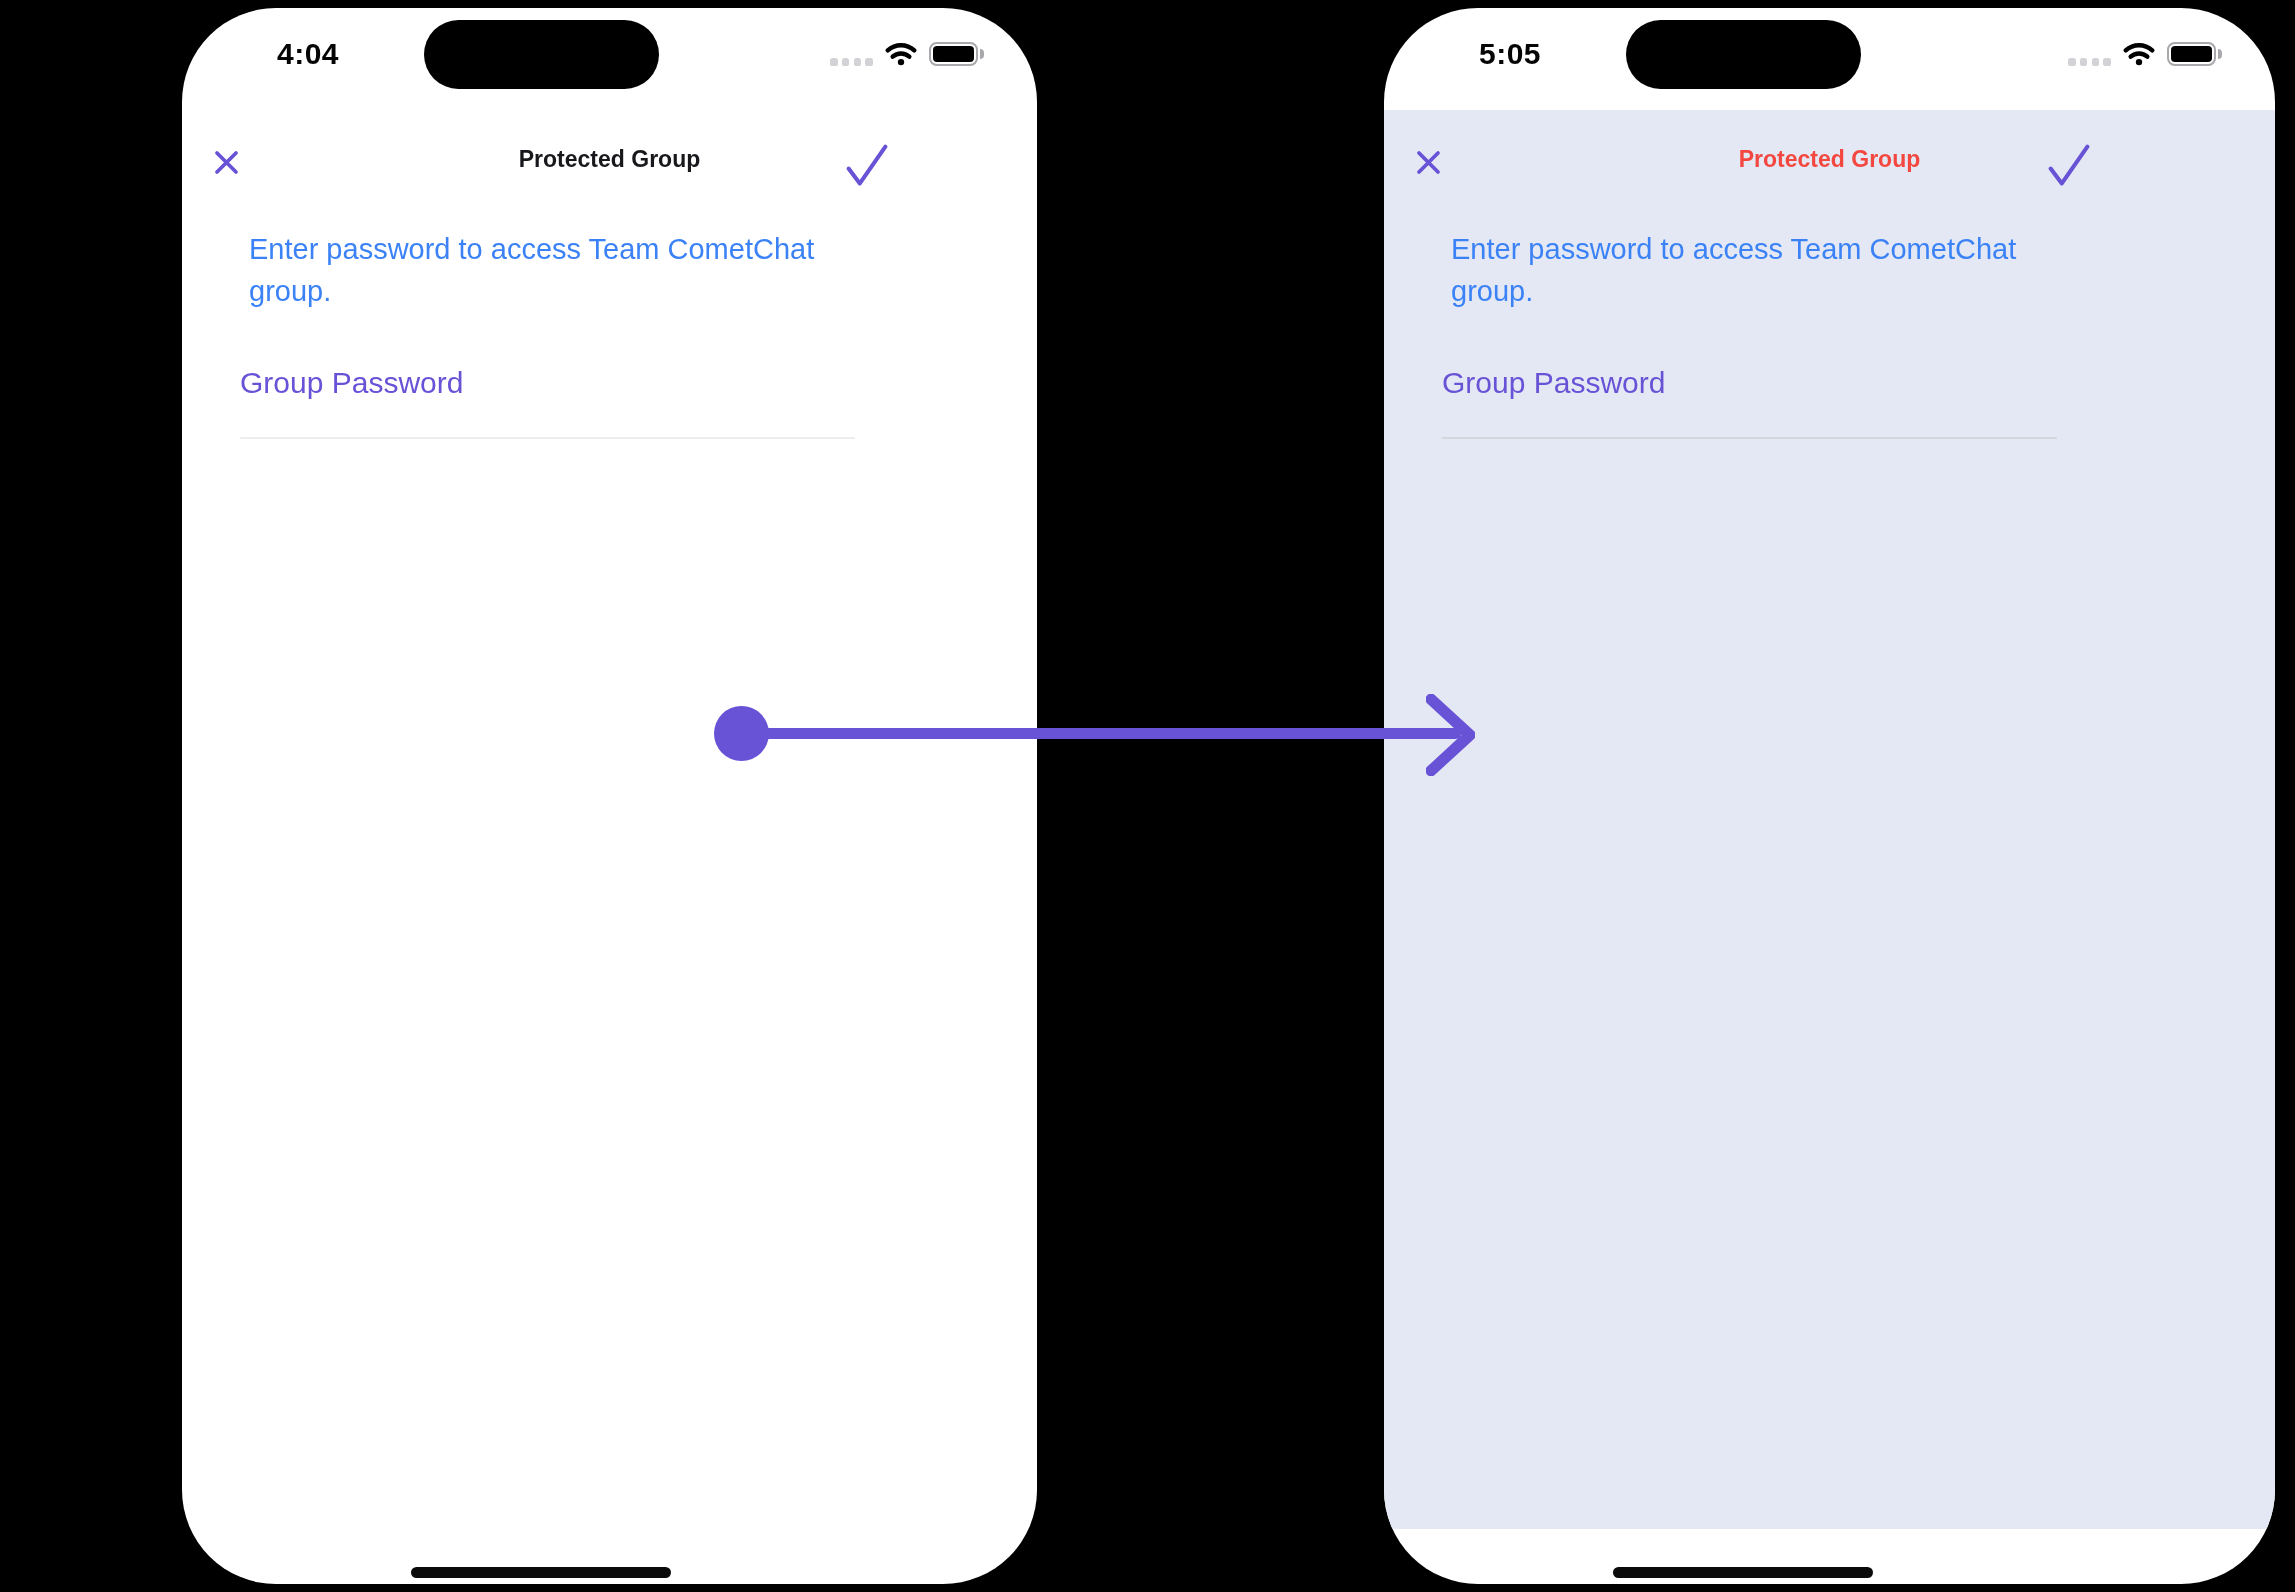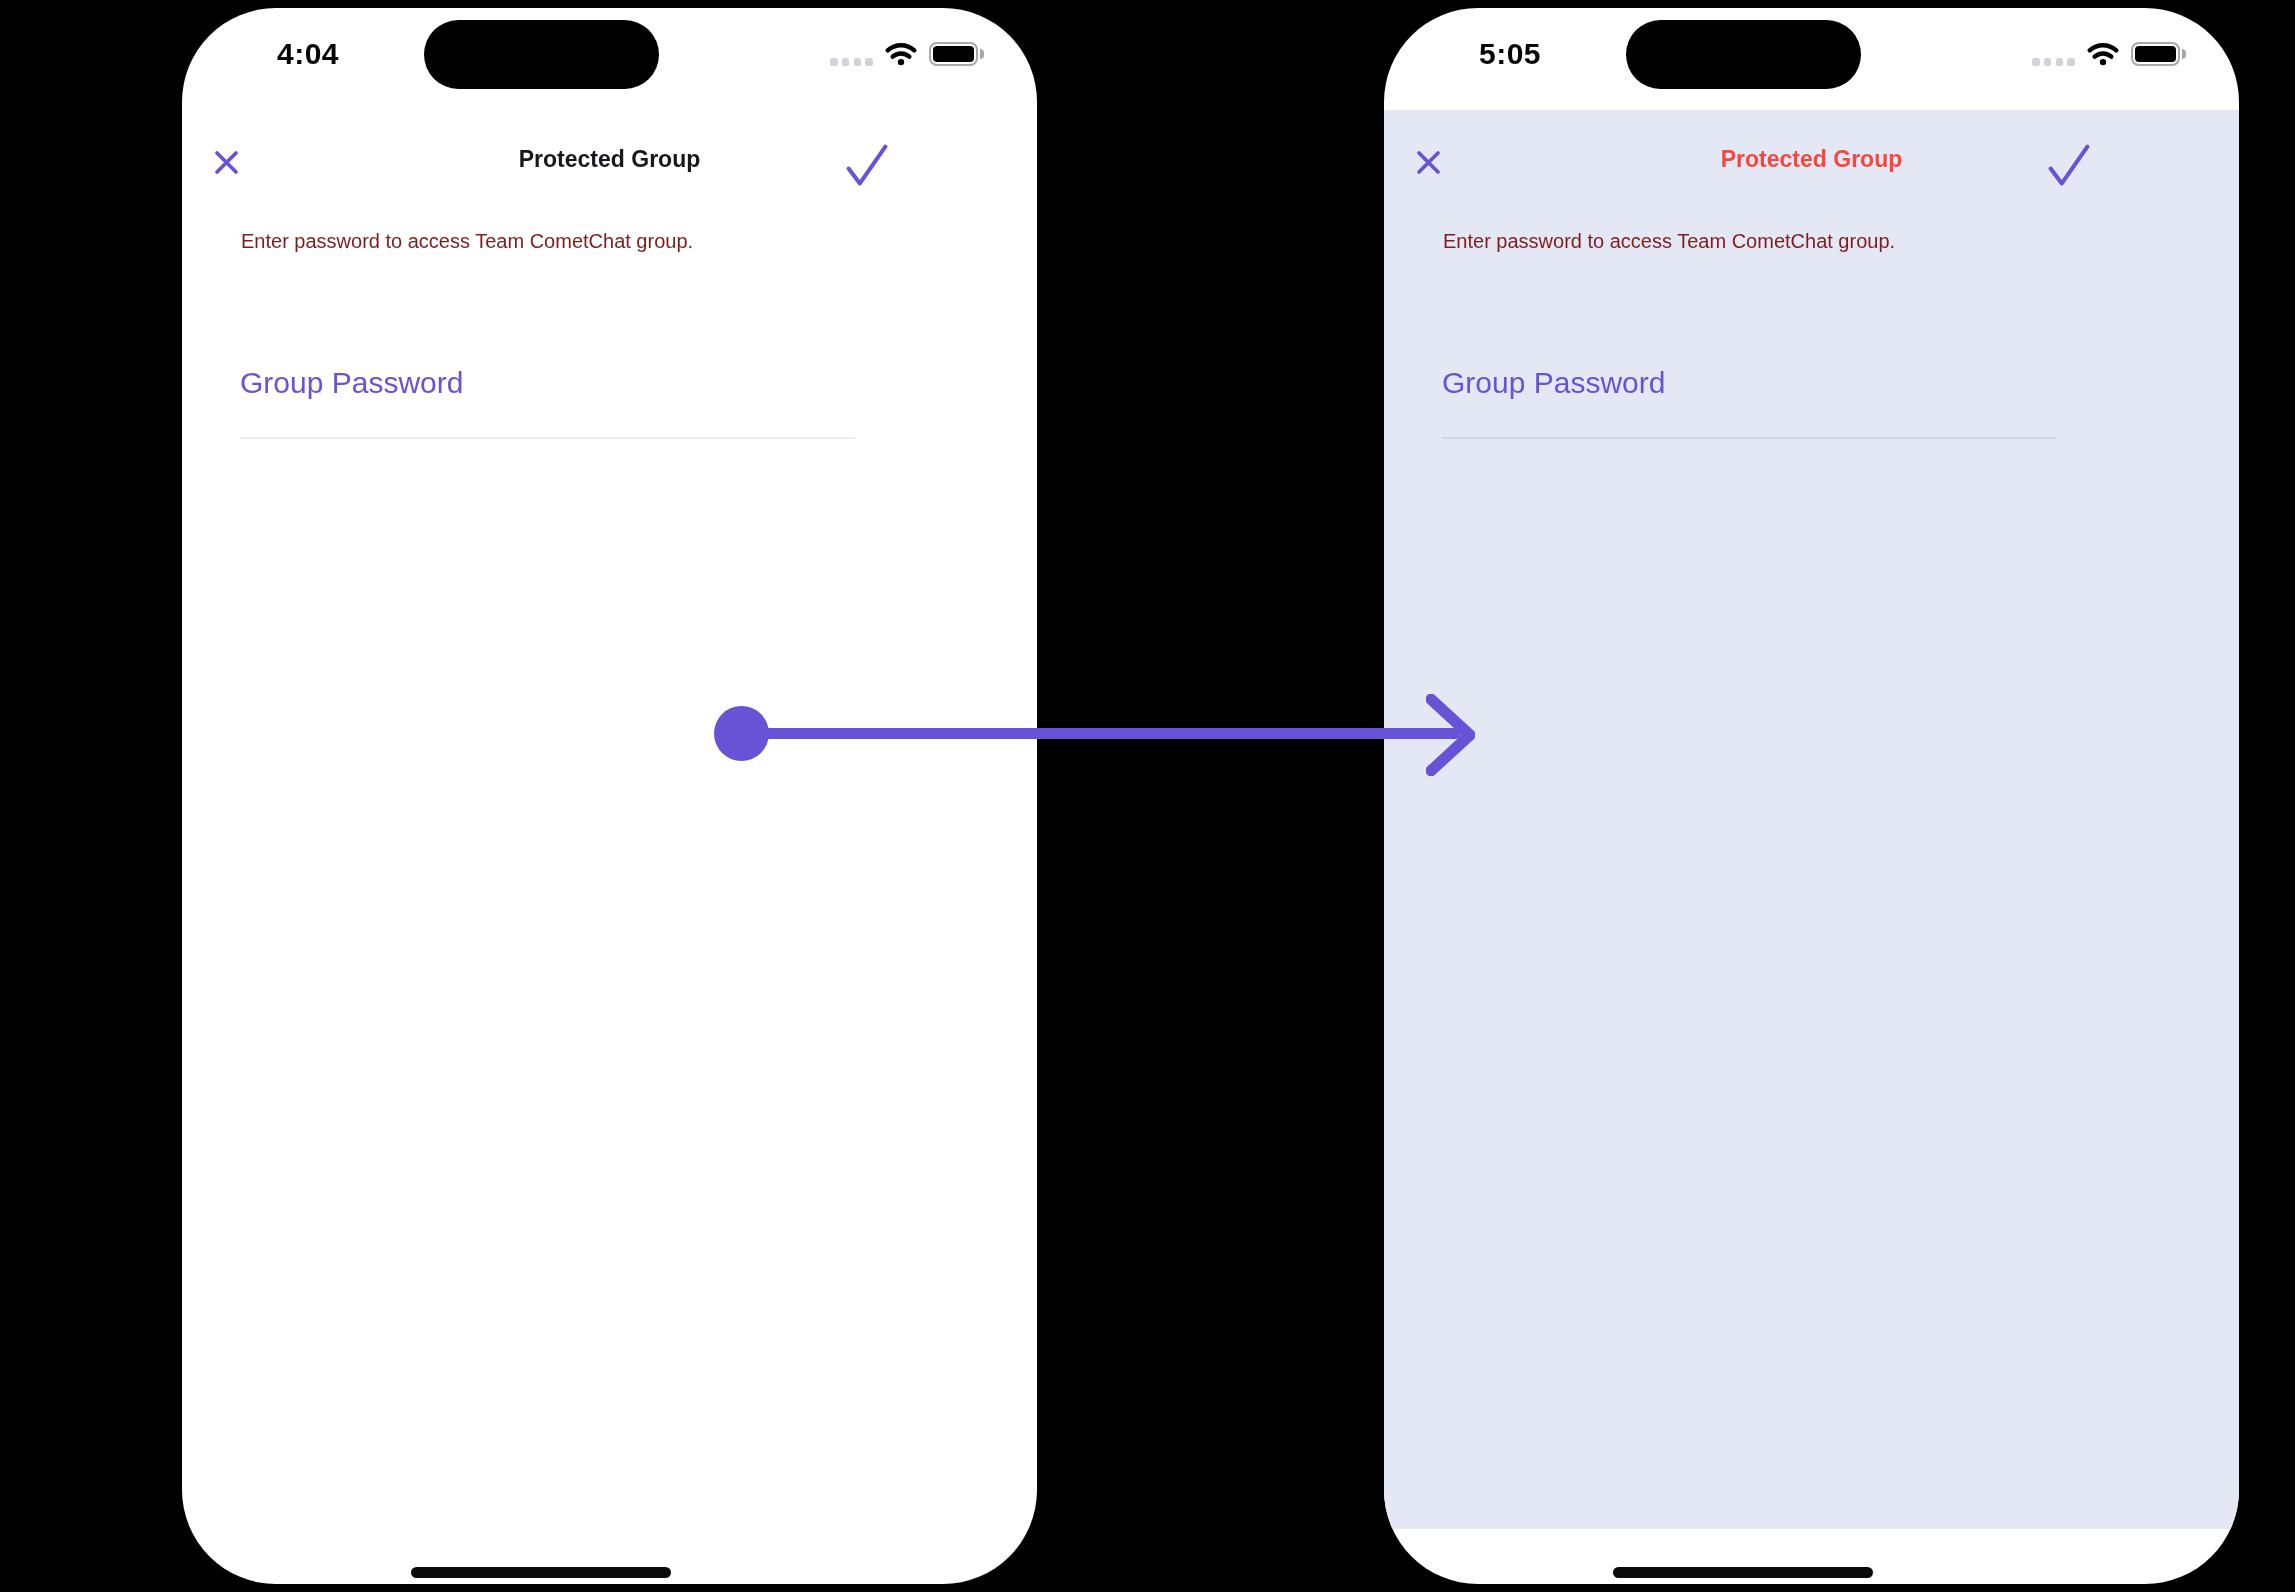--- a/index.html
+++ b/index.html
@@ -15,21 +15,21 @@
   .phone{
     position:absolute;
     top:7.7px;
     width:855px;
     height:1576px;
     background:#ffffff;
     border-radius:94px;
     overflow:hidden;
   }
   .phone--before{left:182px;}
-  .phone--after{left:1384px;}
+  .phone--after{left:1384px;padding-left:36px;}
   .tint{
     position:absolute;
     left:0; right:0;
     top:102px;
     height:1419px;
     background:#E3E8F4;
   }
   
   .time{
     position:absolute;
@@ -79,24 +79,24 @@
     font-weight:700;
     color:#17171C;
   }
   .phone--after .nav-title{color:#F4473F;}
   .check{position:absolute; left:663px; top:134px; width:44px; height:46px; cursor:pointer;}
   
   .desc{
     position:absolute;
     left:51px; top:204px;
     width:618px;
-    margin:8px;
-    font-size:20px;
+    margin:16px;
+    font-size:29px;
     line-height:42px;
-    color:#7f1d1d;
+    color:#3b82f6;
   }
   .field{position:absolute; left:58px; top:352px; width:615px; height:82px; cursor:text;text-align:right;}
   .field-label{
     position:absolute;
     left:0; top:6.1px;
     font-size:30px;
     color:#6852D6;
   }
   .underline{
     position:absolute;

